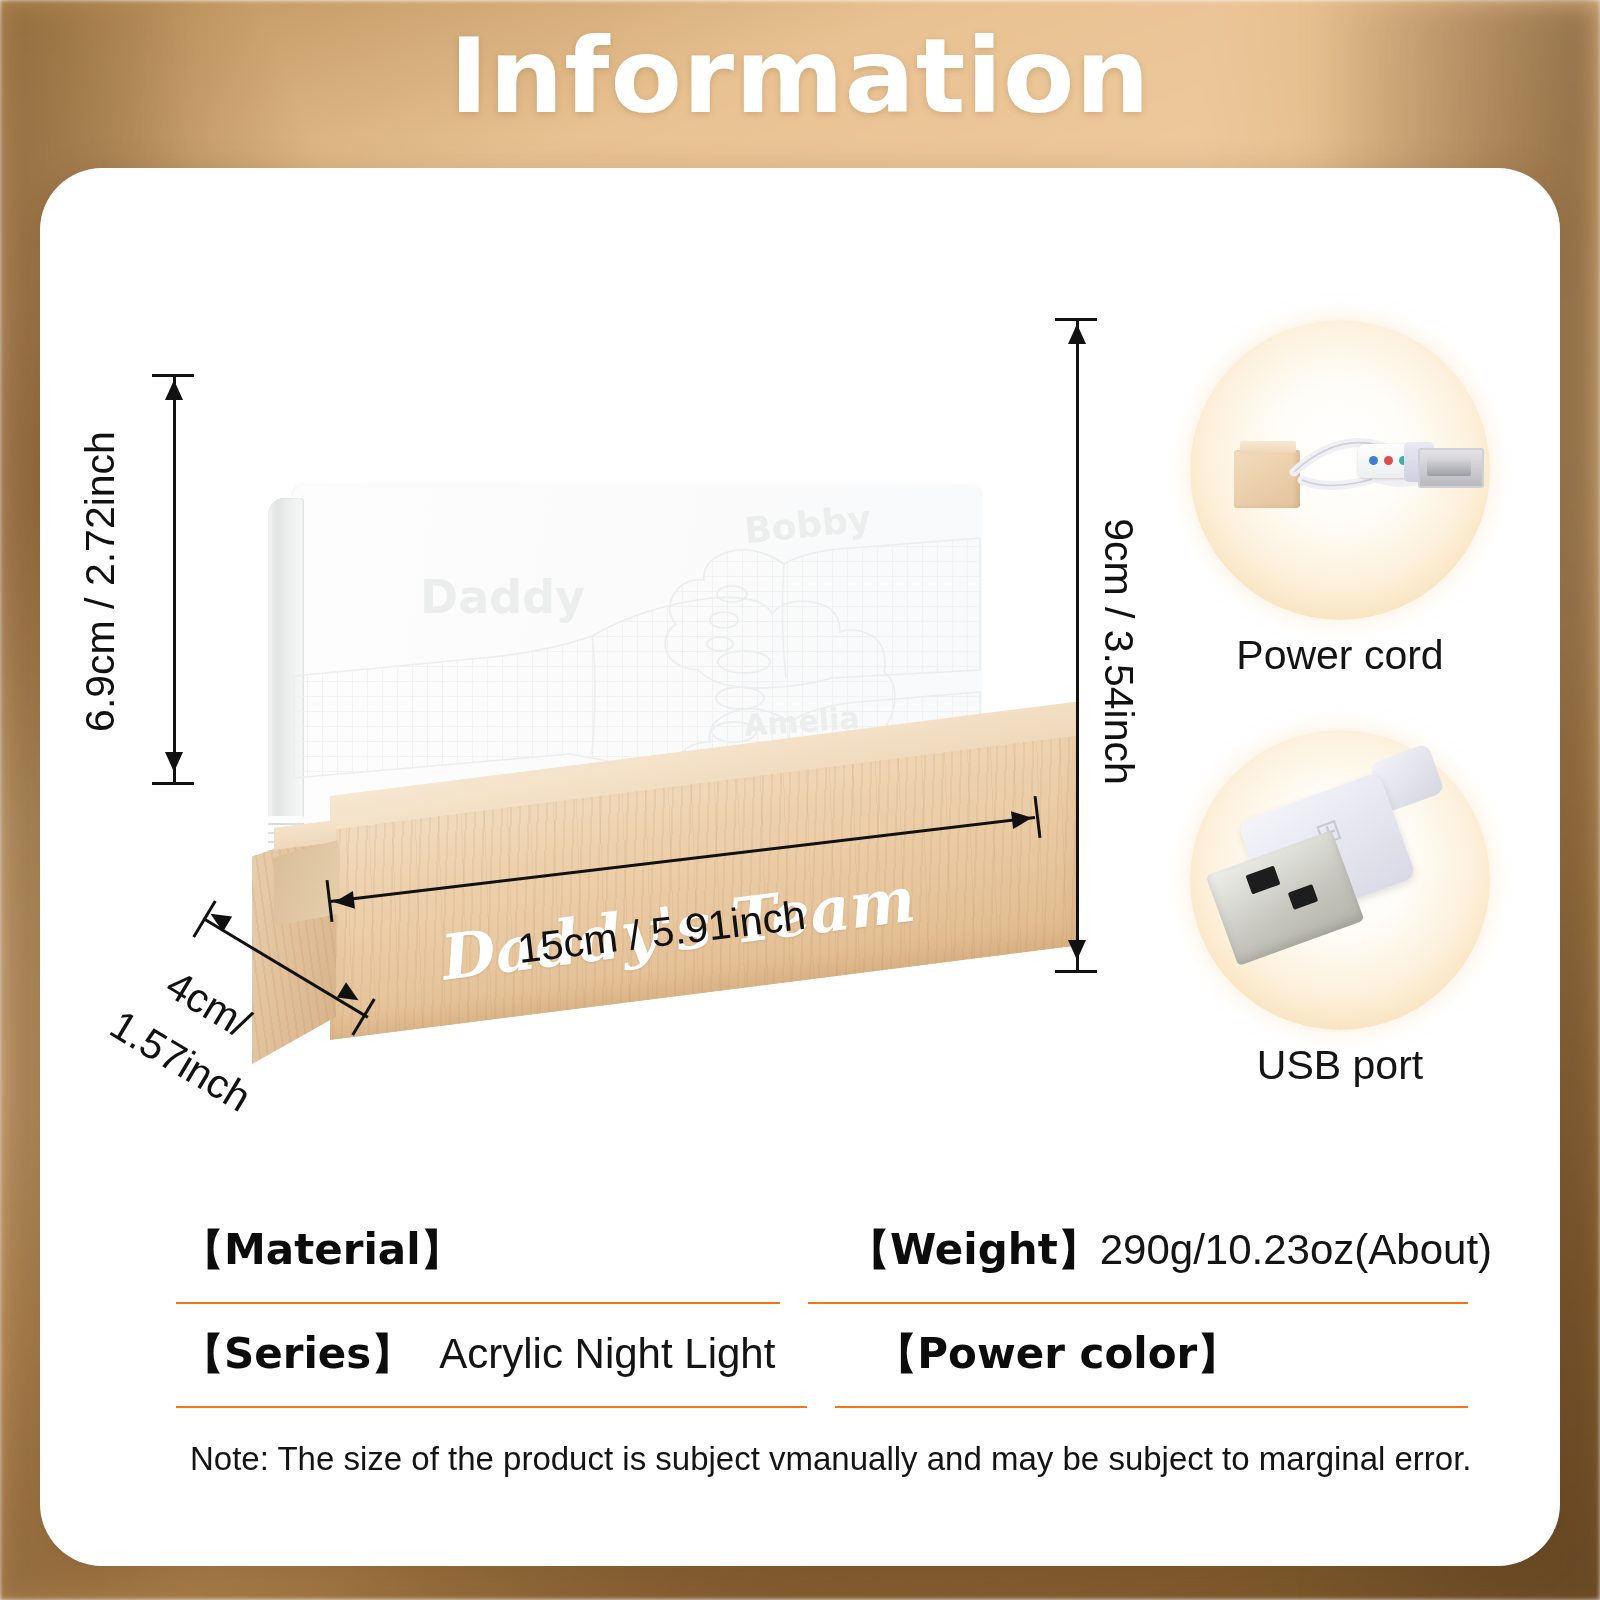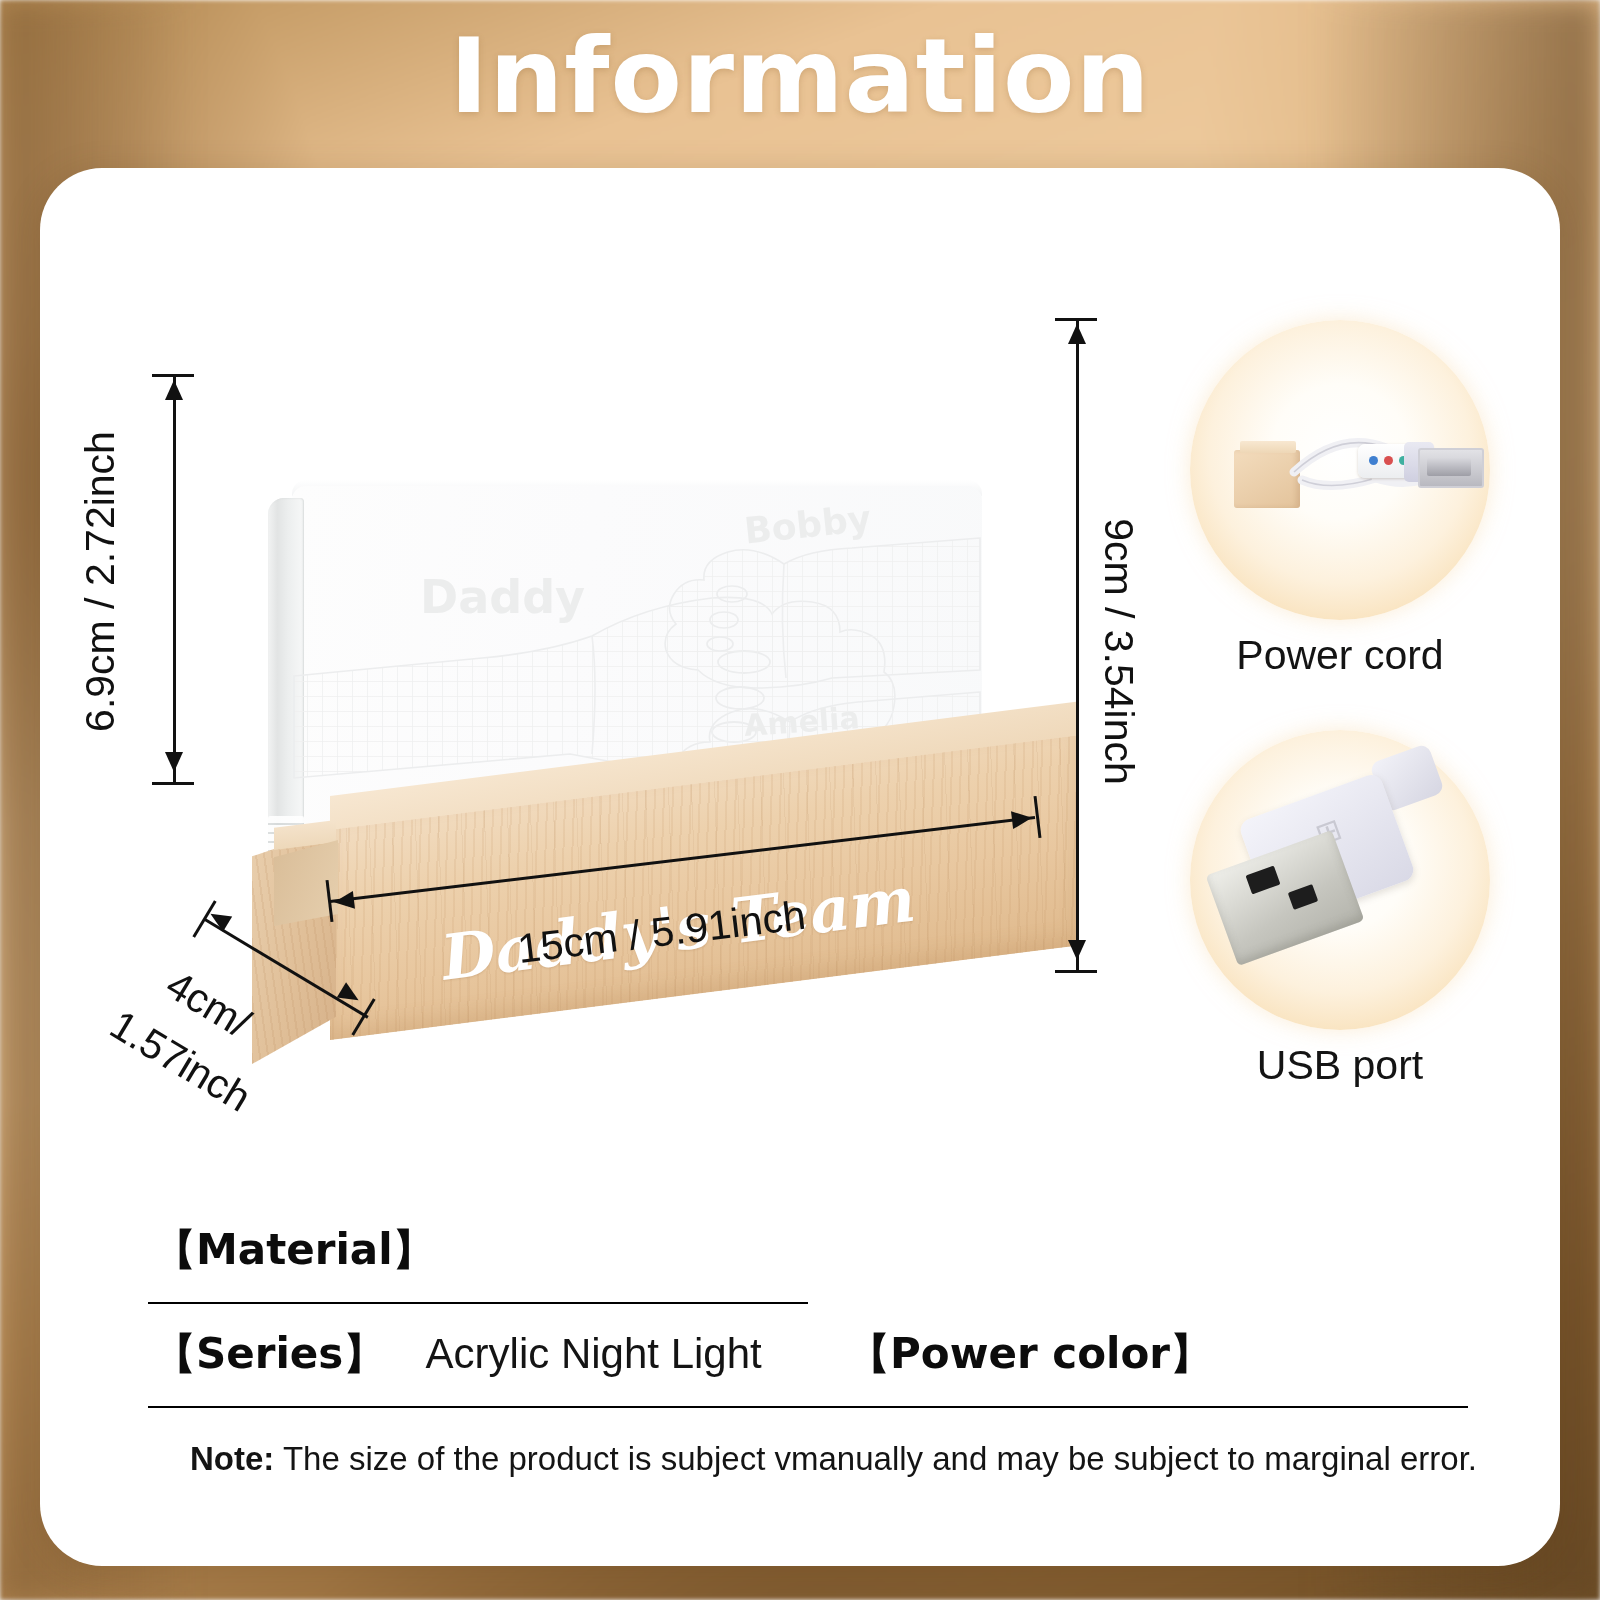--- a/index.html
+++ b/index.html
@@ -186,37 +186,37 @@
     background:linear-gradient(150deg,#f2f2f8,#d6d6e2);border-radius:10px;
     transform:rotate(-20deg);}
   .up-trident{position:absolute;left:126px;top:84px;font-size:30px;color:#c9c9d2;
     transform:rotate(-20deg);font-family:"DejaVu Sans", sans-serif;}
 
   
   #specs{position:absolute;left:108px;top:1032px;width:1320px;}
   .spec-row{display:flex;}
   .spec-cell{
     width:50%;box-sizing:border-box;
-    border-bottom:2px solid #000000;
+    border-bottom:2px solid #f97316;
     padding:22px 6px 24px 6px;
-    display:flex;align-items:baseline;
+    display:flex;align-items:baseline;margin-left:28px;
   }
   .spec-cell.right{padding-left:40px;}
   .spec-key{
     font-weight:bold;font-size:42px;color:#0c0c0c;white-space:nowrap;
     font-family:"DejaVu Sans", sans-serif;
   }
   .spec-val{
     flex:1;text-align:center;font-size:42px;color:#141414;white-space:nowrap;
   }
   #note{
     position:absolute;left:150px;top:1272px;width:1340px;
     font-size:33px;color:#141414;
   }
-  #note b{font-weight:bold;}
+  #note b{font-weight:normal;}
 </style>
 </head>
 <body>
 
 <div id="bg"></div>
 <div id="bg-veil"></div>
 
 <div id="title">Information</div>
 
 <div id="card">
@@ -351,20 +351,24 @@
       <div class="up-slotB"></div>
     </div>
     <div class="circ-label">USB port</div>
   </div>
 
   <div id="specs">
     <div class="spec-row">
       <div class="spec-cell">
         <span class="spec-key">【Material】</span>
       </div>
+      <div class="spec-cell right">
+        <span class="spec-key">【Weight】</span>
+        <span class="spec-val">290g/10.23oz(About)</span>
+      </div>
     </div>
     <div class="spec-row">
       <div class="spec-cell">
         <span class="spec-key">【Series】</span>
         <span class="spec-val">Acrylic Night Light</span>
       </div>
       <div class="spec-cell right">
         <span class="spec-key">【Power color】</span>
       </div>
     </div>

